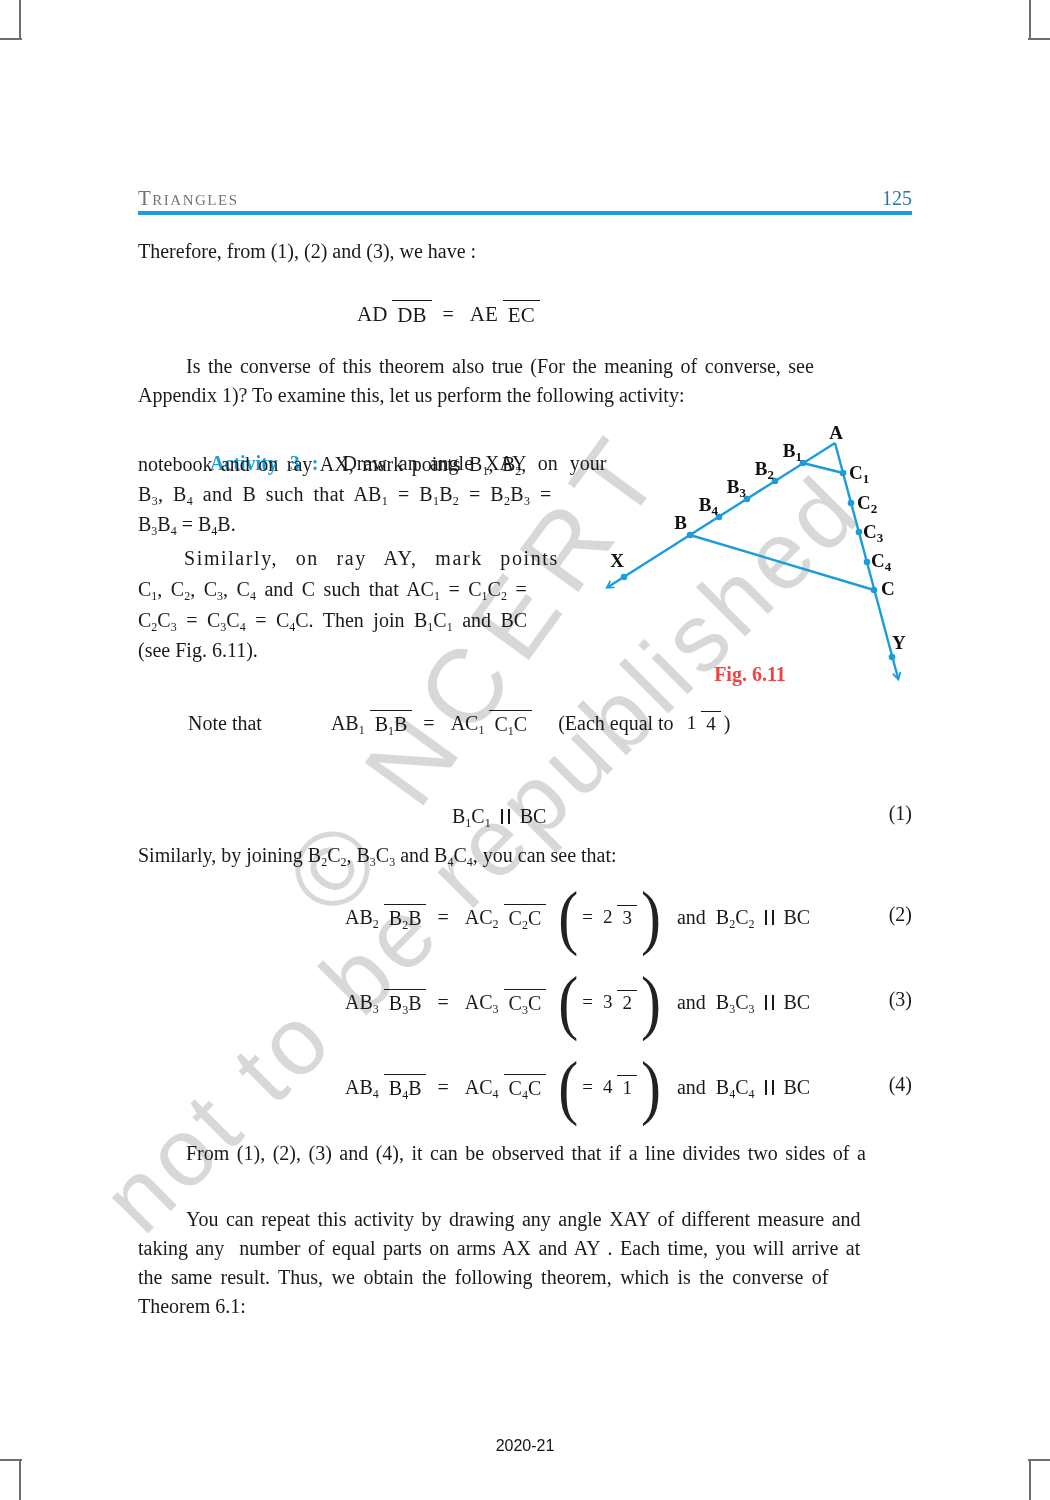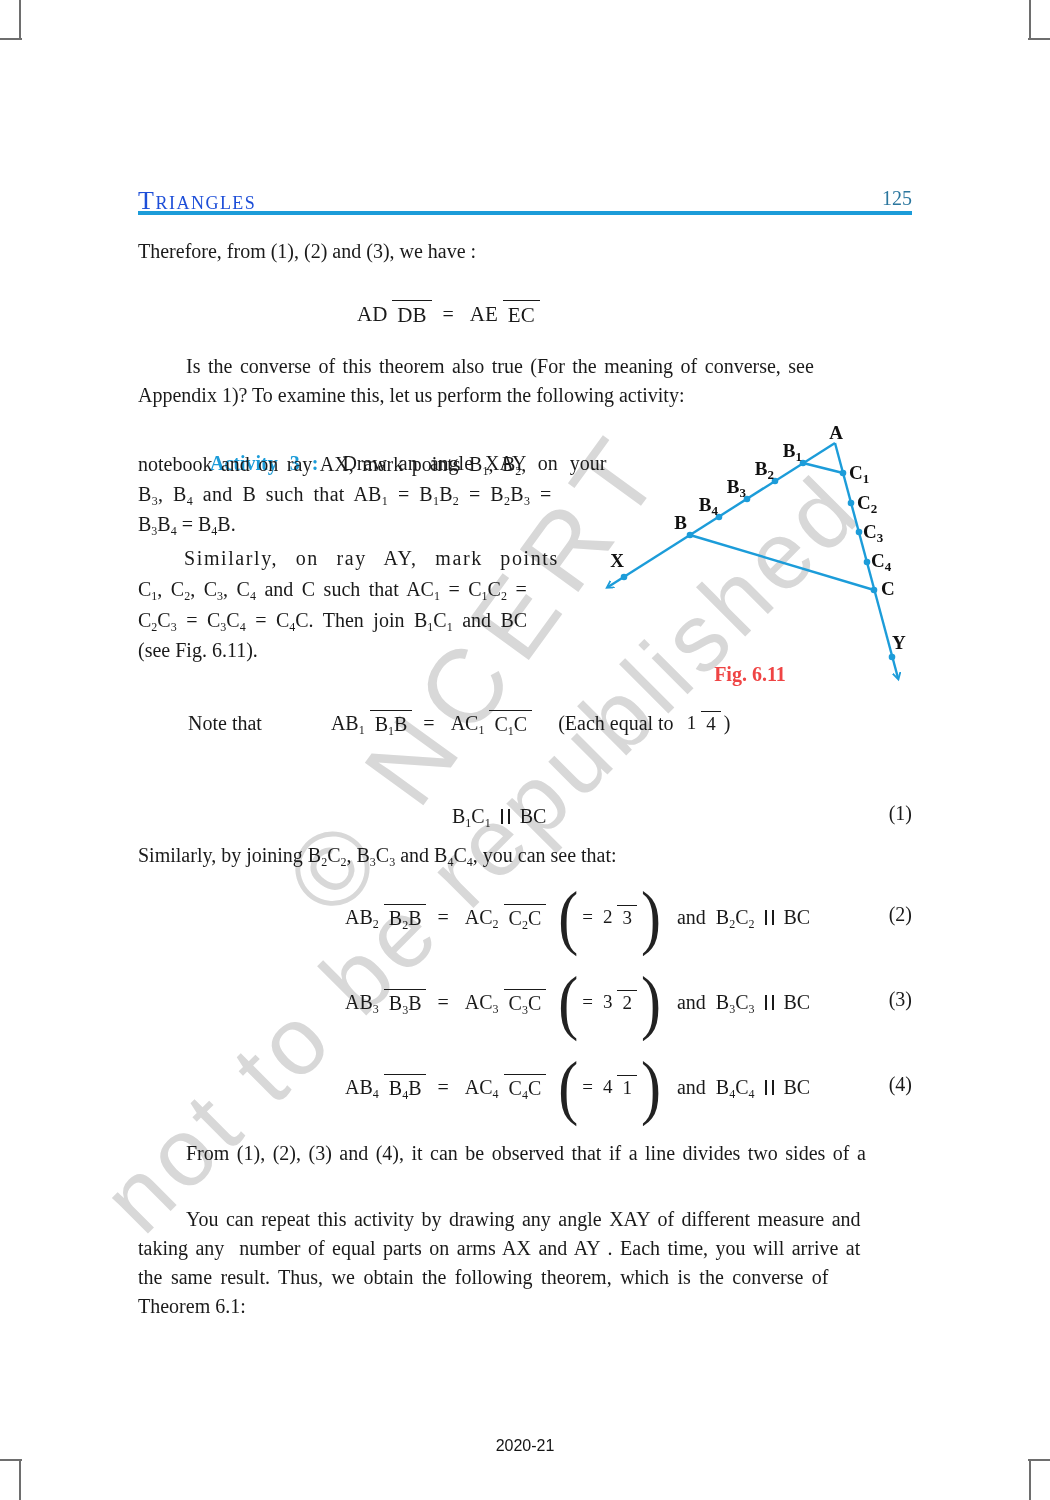--- a/index.html
+++ b/index.html
@@ -20,21 +20,21 @@
   .eqsign{margin:0 11px;font-size:20px;}
   .bigparen{font-size:60px;font-weight:400;line-height:0;transform:scaleY(1.2);color:#222;
             font-family:"Liberation Serif",serif;}
   .bp-open{margin-left:12px;margin-right:4px;}
   .bp-close{margin-left:4px;}
   .innerfrac{font-size:19px;line-height:22px;}
   .inner-eq{font-size:19px;margin-right:5px;}
   .tail{margin-left:16px;font-size:20px;white-space:pre;}
   .eqnum{position:absolute;font-size:20px;width:60px;text-align:right;}
   
-  .htitle{position:absolute;font-size:26px;font-variant:small-caps;letter-spacing:1.5px;color:#1d4ed8;}
+  .htitle{position:absolute;font-size:21px;font-variant:small-caps;letter-spacing:1.5px;color:#737373;}
   .hnum{position:absolute;font-size:20px;color:#2b769e;text-align:right;}
   .hrule{position:absolute;background:#1c9cd9;height:4px;}
   .accent{color:#1c9cd9;font-weight:bold;}
   .figcaption{position:absolute;font-size:20px;font-weight:bold;color:#ef4444;text-align:center;}
   
   .wm{position:absolute;font-family:"Liberation Sans",sans-serif;color:#d8d8d8;white-space:nowrap;
       z-index:0;pointer-events:none;}
   .wm1{left:310px;top:840px;font-size:105px;letter-spacing:14px;transform:rotate(-54deg);transform-origin:0 50%;}
   .wm2{left:120px;top:1160px;font-size:96px;letter-spacing:6px;transform:rotate(-45deg);transform-origin:0 50%;}
   .content{position:absolute;inset:0;z-index:1;}

